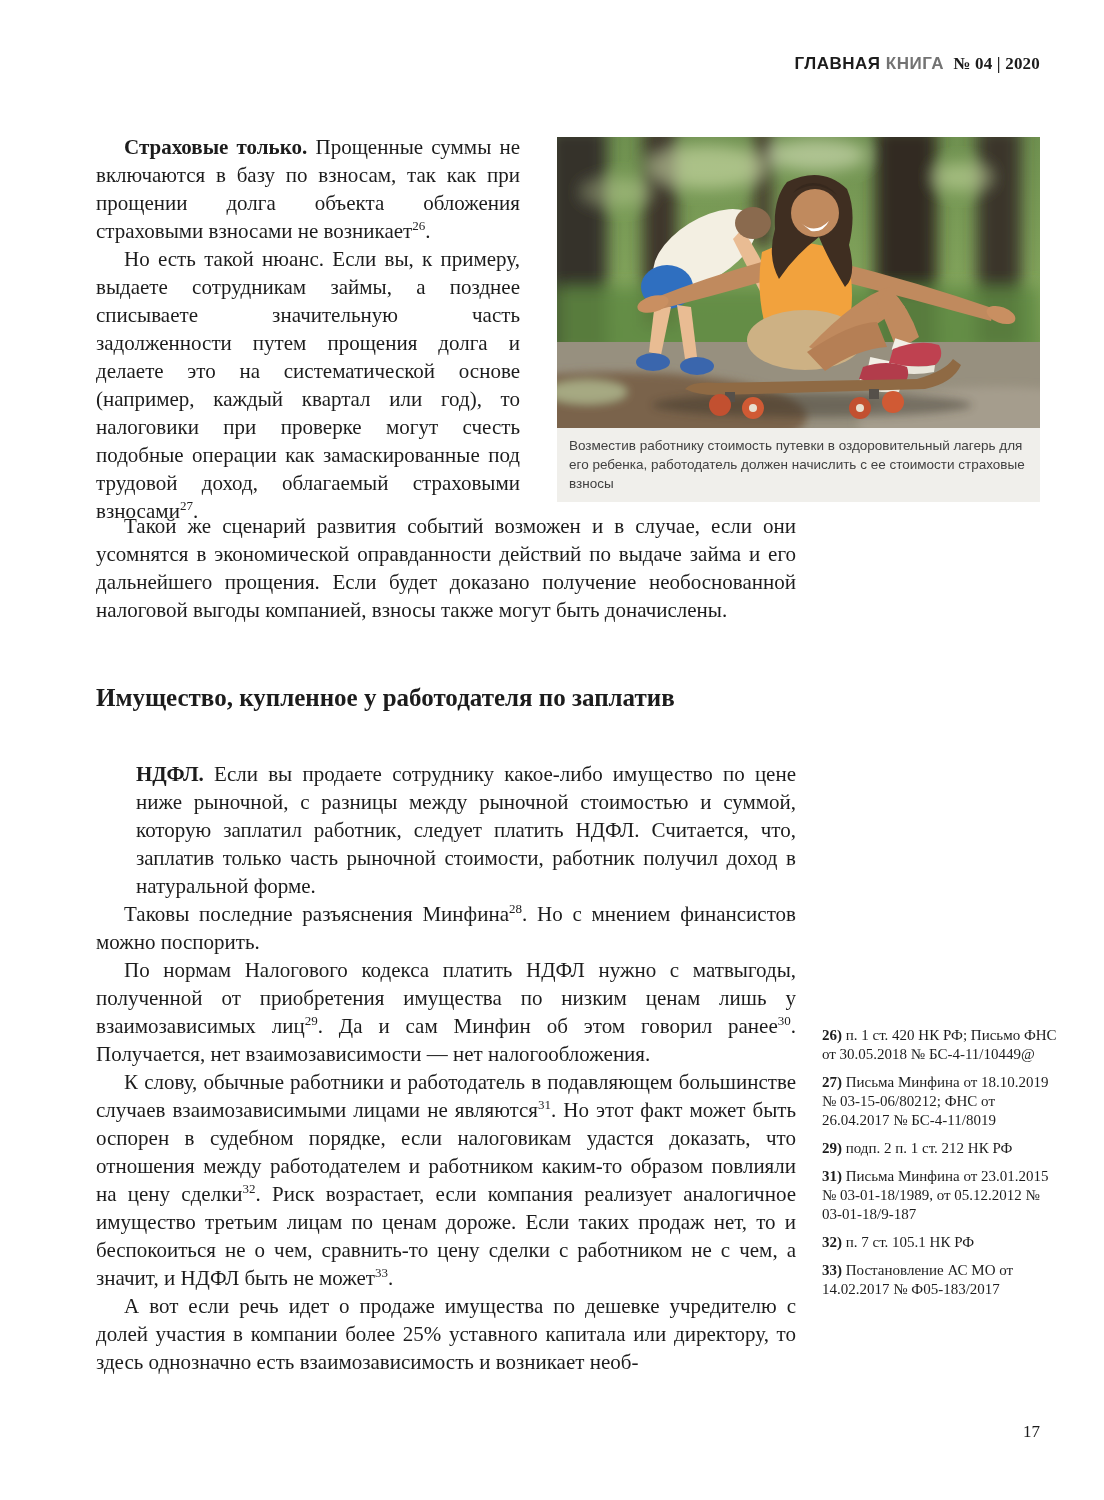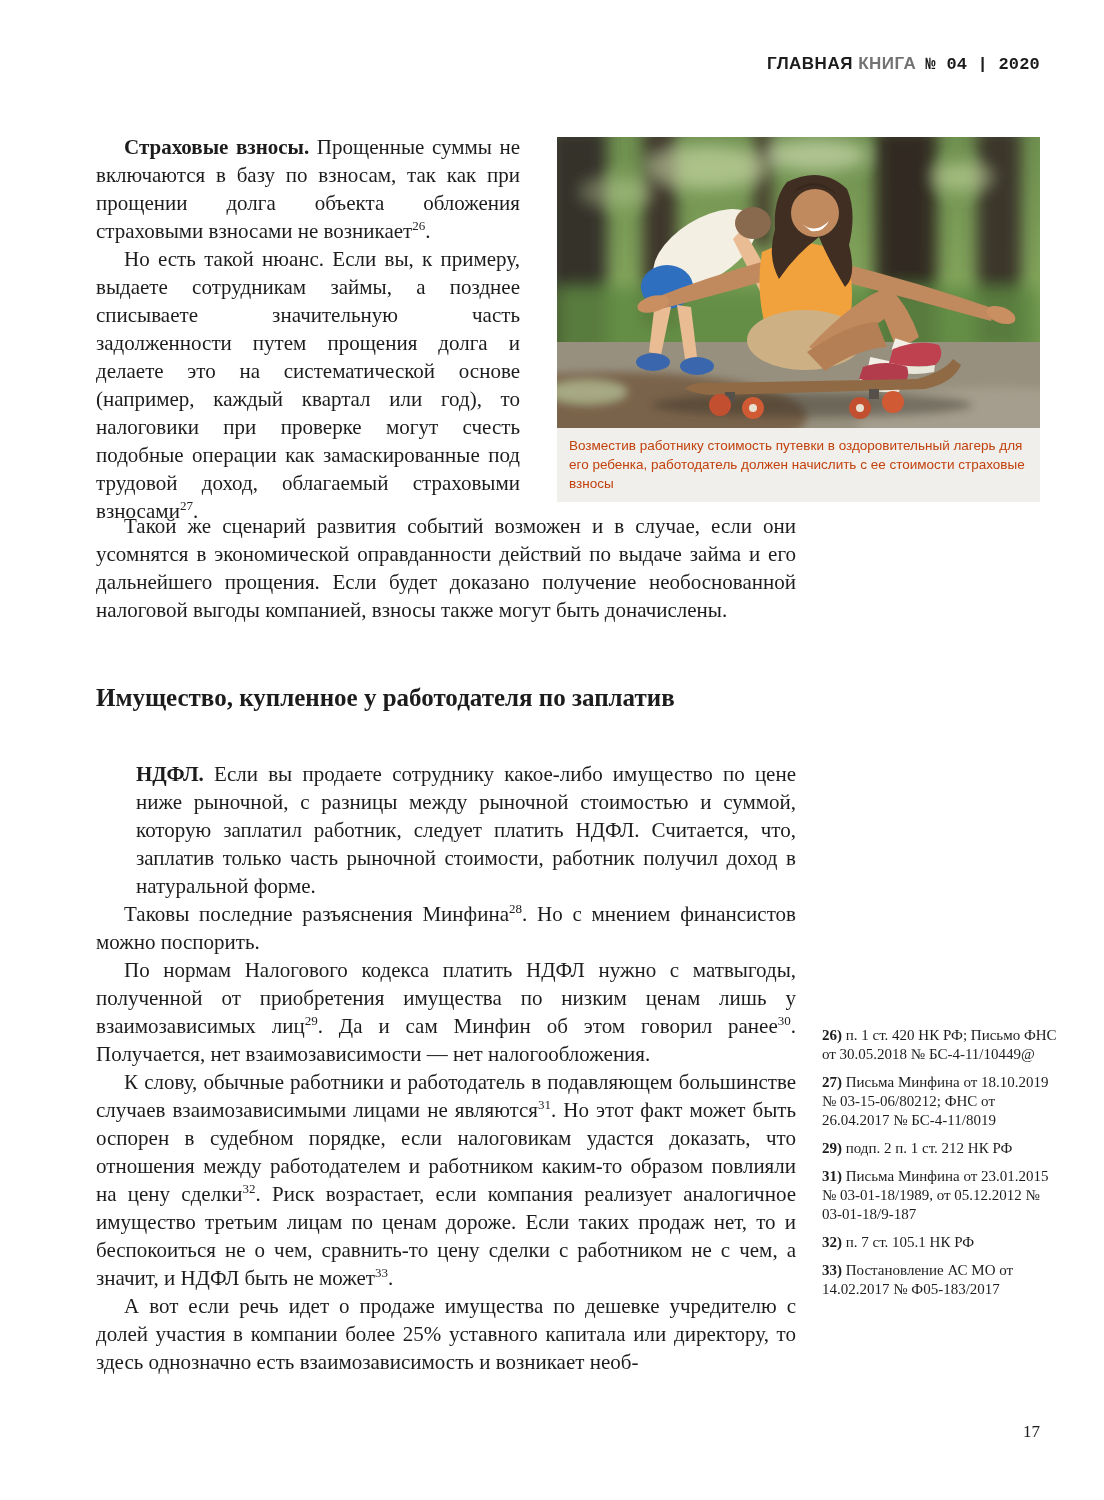--- a/index.html
+++ b/index.html
@@ -14,21 +14,21 @@
   }
   
   .mag-header{
     position:absolute;top:54px;right:64px;
     font-family:"Liberation Sans","DejaVu Sans",sans-serif;
     font-weight:bold;font-size:17px;letter-spacing:.5px;
     white-space:nowrap;
   }
   .mag-header .accent{color:#737373;}
   .mag-header .issue{
-    font-family:Liberation Mono, monospace;
+    font-family:Liberation Serif, serif;
     letter-spacing:.2px;margin-left:4px;
   }
   
   .bodytext{font-size:21px;line-height:28px;text-align:justify;}
   .bodytext p{margin:0;text-indent:28px;}
   .bodytext p.noindent{text-indent:0;margin-left:40px;}
   .bodytext b.lead{font-weight:bold;}
   sup{font-size:62%;line-height:0;vertical-align:super;letter-spacing:0;}
   
   .left-col{position:absolute;left:96px;top:133px;width:424px;}
@@ -37,21 +37,21 @@
     position:absolute;left:96px;top:682px;width:580px;
     font-size:25px;line-height:31px;font-weight:bold;margin:0;
   }
   .main-block{position:absolute;left:96px;top:760px;width:700px;}
   
   .photo-wrap{position:absolute;left:557px;top:137px;width:483px;}
   .photo{display:block;width:483px;height:291px;background:#7ba156;}
   .photo-caption{
     background:#f0efeb;
     font-family:"Liberation Sans","DejaVu Sans",sans-serif;
-    font-size:13.5px;line-height:19px;color:#c2410c;
+    font-size:13.5px;line-height:19px;color:#404040;
     padding:8px 12px 9px 12px;
   }
   
   .footnotes{
     position:absolute;left:822px;top:1026px;width:238px;
     font-size:15px;line-height:19px;
   }
   .footnotes p{margin:0 0 9px 0;}
   .footnotes b{font-weight:bold;}
   
@@ -65,21 +65,21 @@
 
 <div class="page">
 
   <div class="mag-header">
     <span>ГЛАВНАЯ</span>
     <span class="accent">КНИГА</span>
     <span class="issue">№ 04 | 2020</span>
   </div>
 
   <div class="left-col bodytext">
-      <p><b class="lead">Страховые взносы.</b> Прощенные суммы не включаются в базу по взносам, так как при прощении долга объекта обложения страховыми взносами не возникает<sup>26</sup>.</p>
+      <p><b class="lead">Страховые только.</b> Прощенные суммы не включаются в базу по взносам, так как при прощении долга объекта обложения страховыми взносами не возникает<sup>26</sup>.</p>
       <p>Но есть такой нюанс. Если вы, к примеру, выдаете сотрудникам займы, а позднее списываете значительную часть задолженности путем прощения долга и делаете это на систематической основе (например, каждый квартал или год), то налоговики при проверке могут счесть подобные операции как замаскированные под трудовой доход, облагаемый страховыми взносами<sup>27</sup>.</p>
     </div>
 
   <div class="photo-wrap">
     <svg class="photo" viewBox="0 0 483 291" aria-hidden="true">
       <defs>
         <filter id="b8" x="-30%" y="-30%" width="160%" height="160%">
             <feGaussianBlur stdDeviation="8"></feGaussianBlur>
           </filter>
         <filter id="b4" x="-30%" y="-30%" width="160%" height="160%">

